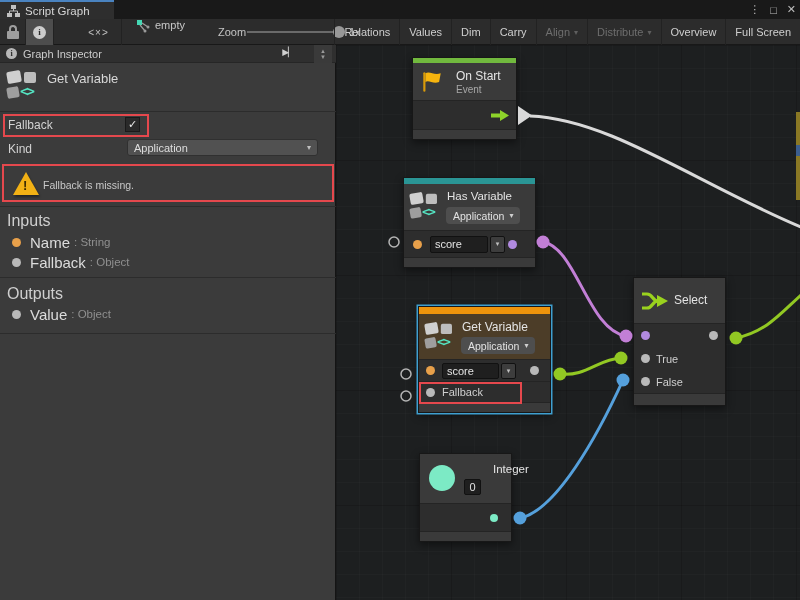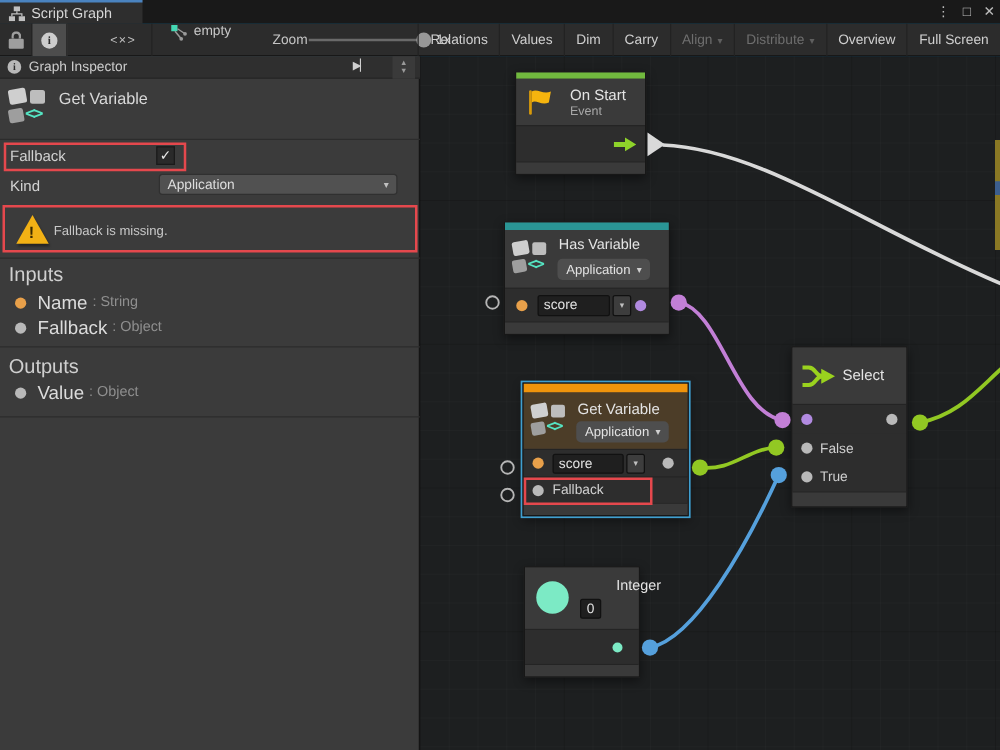--- a/index.html
+++ b/index.html
@@ -360,25 +360,25 @@
           <path d="M16,4 L27,10 16,16 Z" fill="#9ad21e"></path>
         </svg>
         <div class="node-title" style="position:absolute;left:40px;top:15px;">Select</div>
       </div>
       <div class="nbody nrow" style="height:24px;padding:0 7px;">
         <span class="pdot" style="background:#b18ae0;"></span>
         <span class="pdot dot-gray" style="margin-left:auto;"></span>
       </div>
       <div class="nbody nrow" style="height:23px;padding-left:7px;border-top:none;">
         <span class="pdot dot-gray"></span>
-        <span style="margin-left:6px;color:#cfcfcf;">False</span>
+        <span style="margin-left:6px;color:#cfcfcf;">True</span>
       </div>
       <div class="nbody nrow" style="height:23px;padding-left:7px;border-top:none;">
         <span class="pdot dot-gray"></span>
-        <span style="margin-left:6px;color:#cfcfcf;">True</span>
+        <span style="margin-left:6px;color:#cfcfcf;">False</span>
       </div>
       <div class="nfooter" style="height:12px;"></div>
     </div>
 
     <div class="node" style="left:83px;top:408px;width:93px;">
       <div class="nheader" style="height:49px;">
         <div style="position:absolute;left:9px;top:11px;width:26px;height:26px;border-radius:50%;background:#7ceac5;"></div>
         <div class="node-title" style="position:absolute;left:43px;top:9px;font-size:11.5px;margin-left:30px;">Integer</div>
         <div class="nfield" style="position:absolute;left:44px;top:25px;width:17px;height:16px;justify-content:center;">
           <span>0</span>

